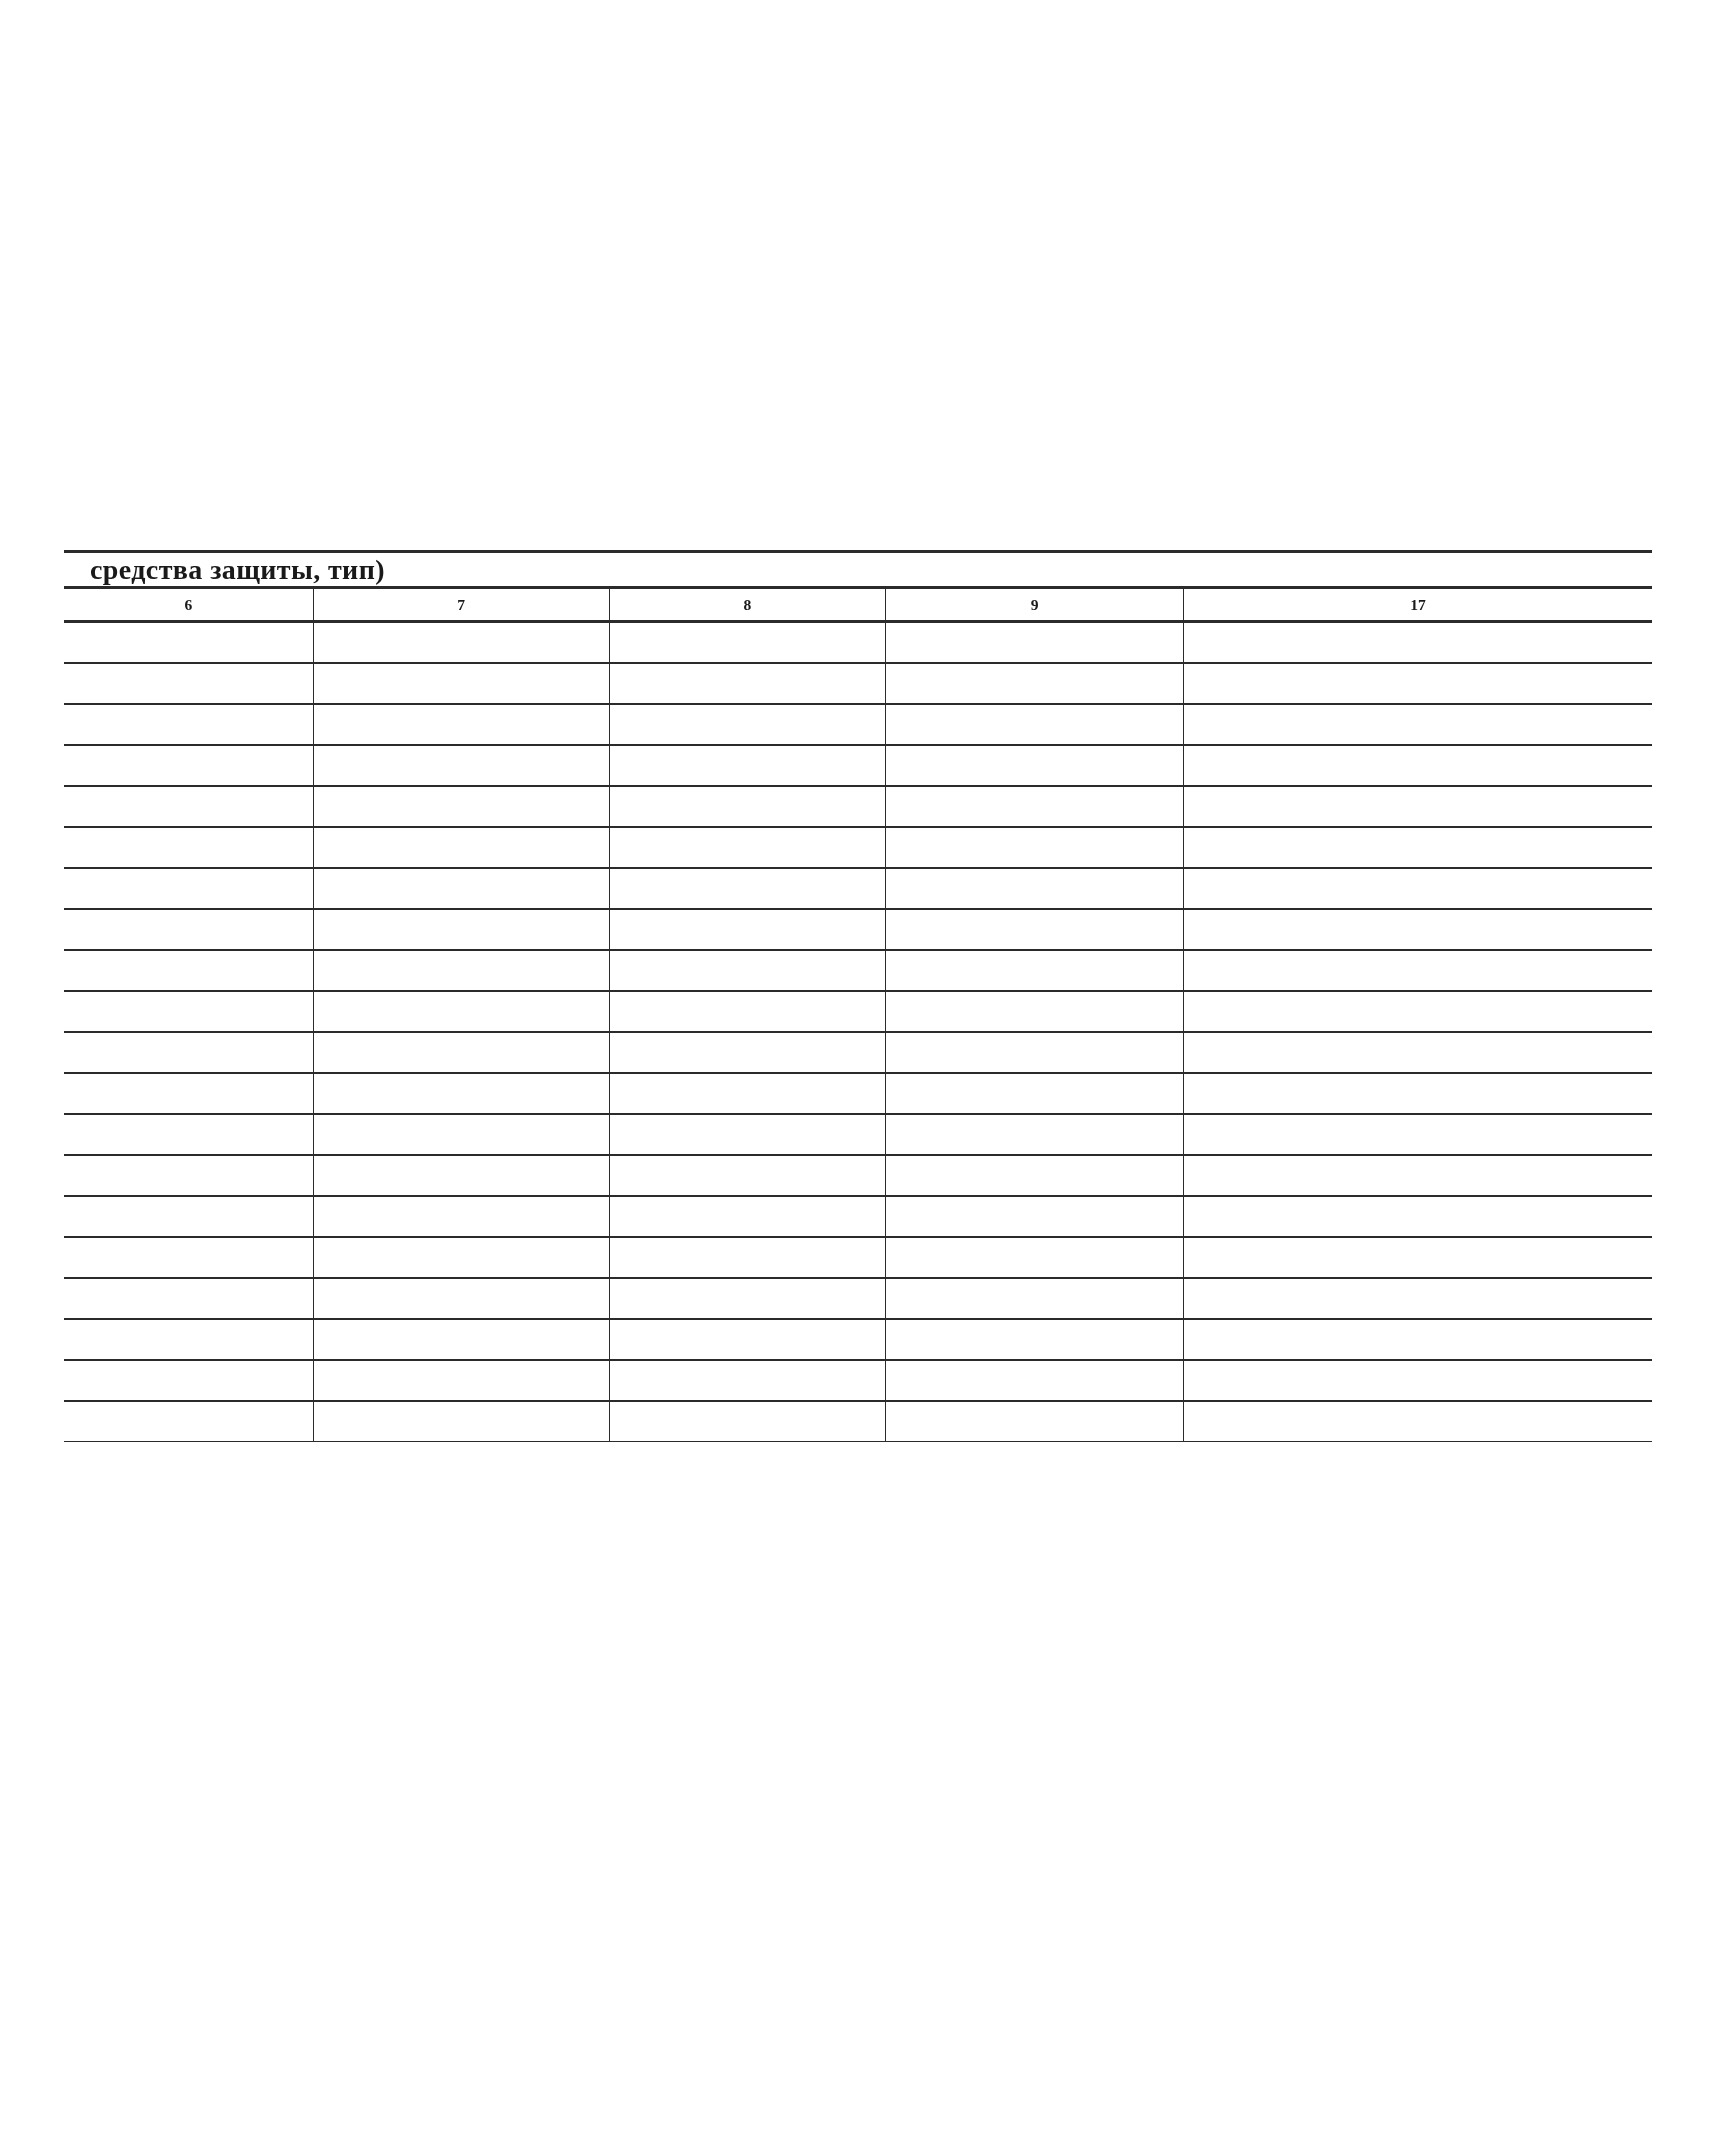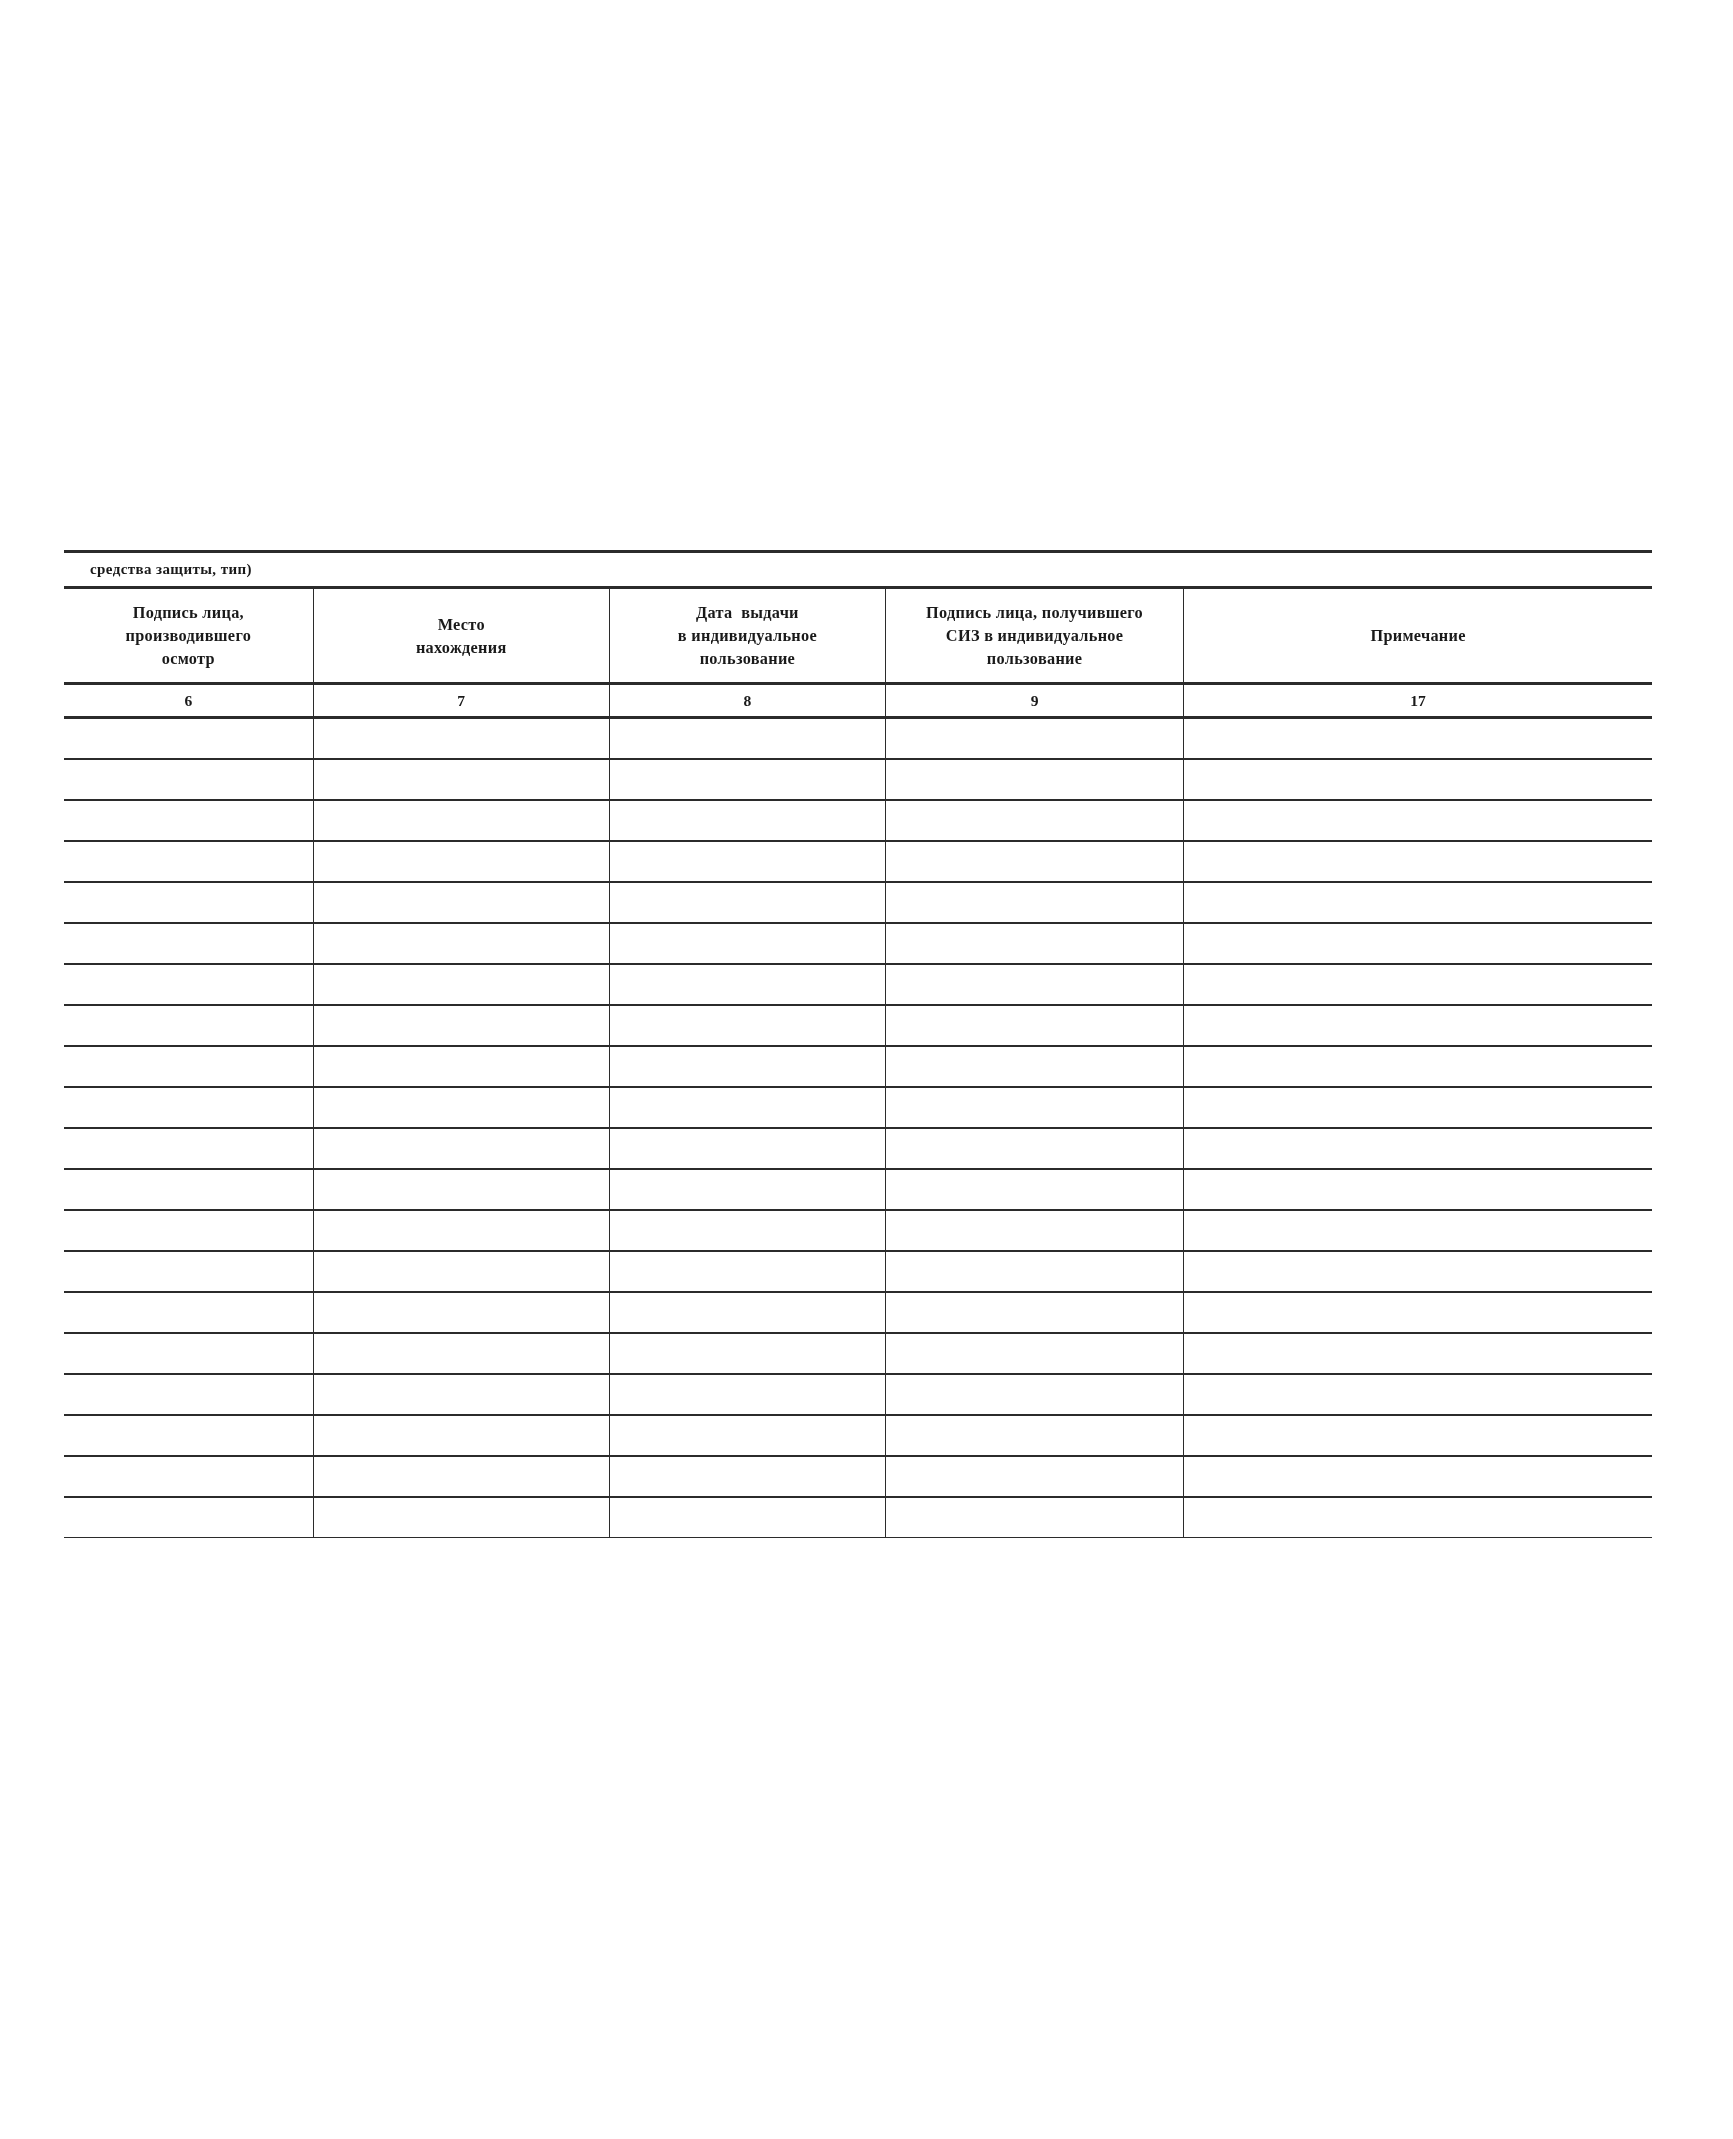--- a/index.html
+++ b/index.html
@@ -25,21 +25,21 @@
     height: 3px;
     background: #2b2b2b;
   }
   .caption {
     position: absolute;
     left: 90px;
     top: 554px;
     height: 31px;
     display: flex;
     align-items: center;
-    font-size: 15px;
+    font-size: 28px;
     font-weight: bold;
     letter-spacing: 0.4px;
     white-space: pre;
   }
   table.journal-table {
     position: absolute;
     left: 64px;
     top: 586px;
     width: 1588px;
     border-collapse: collapse;
@@ -101,34 +101,20 @@
 
   <table class="journal-table">
     <colgroup>
       <col class="c1">
         <col class="c2">
         <col class="c3">
         <col class="c4">
         <col class="c5">
     </colgroup>
     <thead>
-      <tr class="titles-row">
-        <th>Подпись лица,
-производившего
-осмотр</th>
-        <th>Место
-нахождения</th>
-        <th>Дата  выдачи
-в индивидуальное
-пользование</th>
-        <th>Подпись лица, получившего
-СИЗ в индивидуальное
-пользование</th>
-        <th>Примечание</th>
-      </tr>
       <tr class="numbers-row">
         <th>6</th>
         <th>7</th>
         <th>8</th>
         <th>9</th>
         <th>17</th>
       </tr>
     </thead>
     <tbody>
         <tr class="entry-row">

